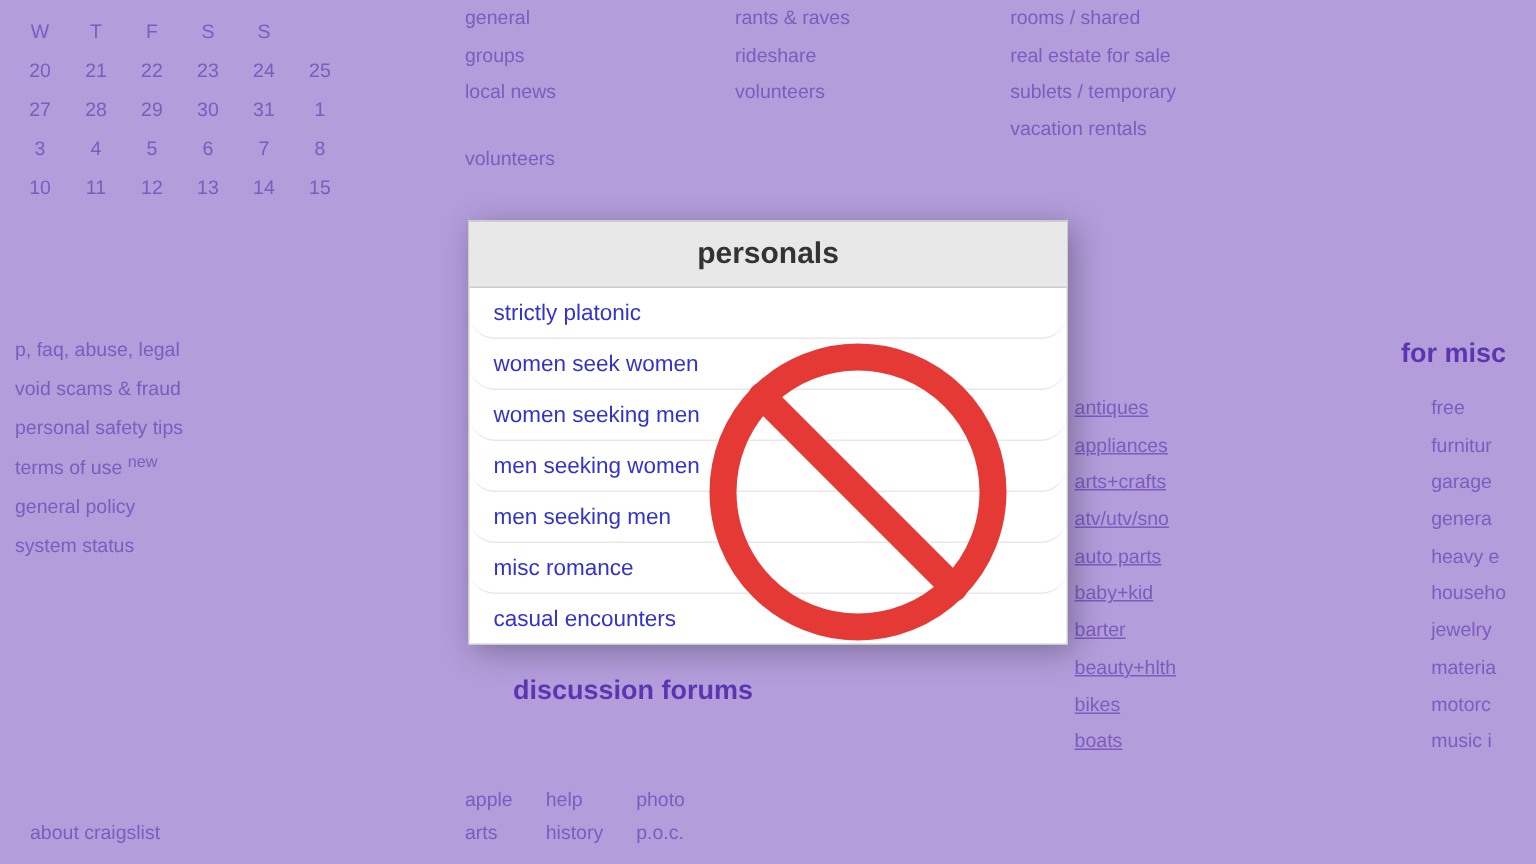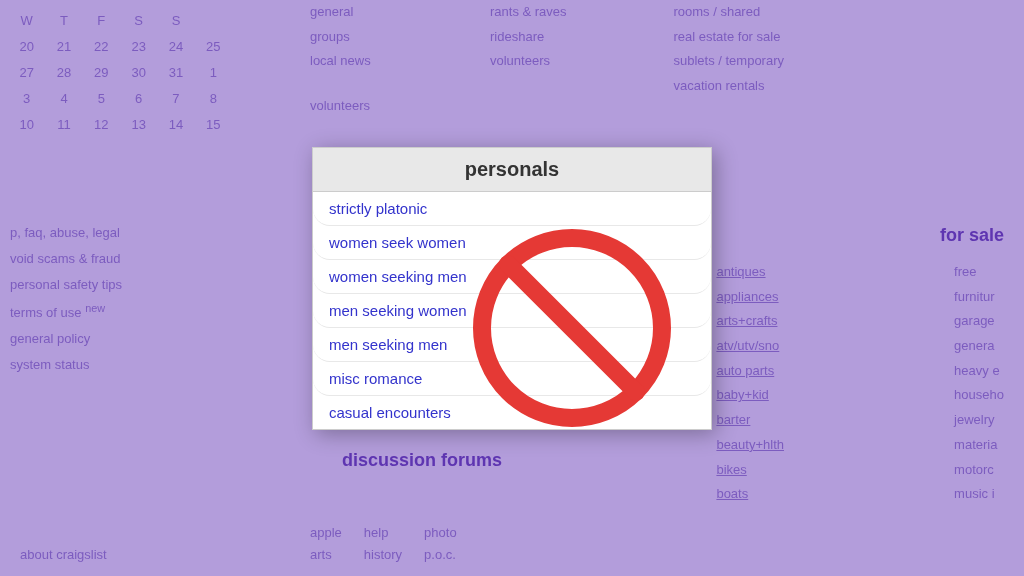--- a/index.html
+++ b/index.html
@@ -259,21 +259,21 @@
     <div>volunteers</div>
   </div>
 
   <div class="bg-right-col1">
     <div>rooms / shared</div>
     <div>real estate for sale</div>
     <div>sublets / temporary</div>
     <div>vacation rentals</div>
   </div>
 
-  <div class="bg-forsale">for sale</div>
+  <div class="bg-forsale">for misc</div>
 
   <div style="position:absolute; top:260px; right:240px; color:#7c5cbf; font-size:13px; line-height:1.9;text-decoration:underline;">
     <div>antiques</div>
     <div>appliances</div>
     <div>arts+crafts</div>
     <div>atv/utv/sno</div>
     <div>auto parts</div>
     <div>baby+kid</div>
     <div>barter</div>
     <div>beauty+hlth</div>

